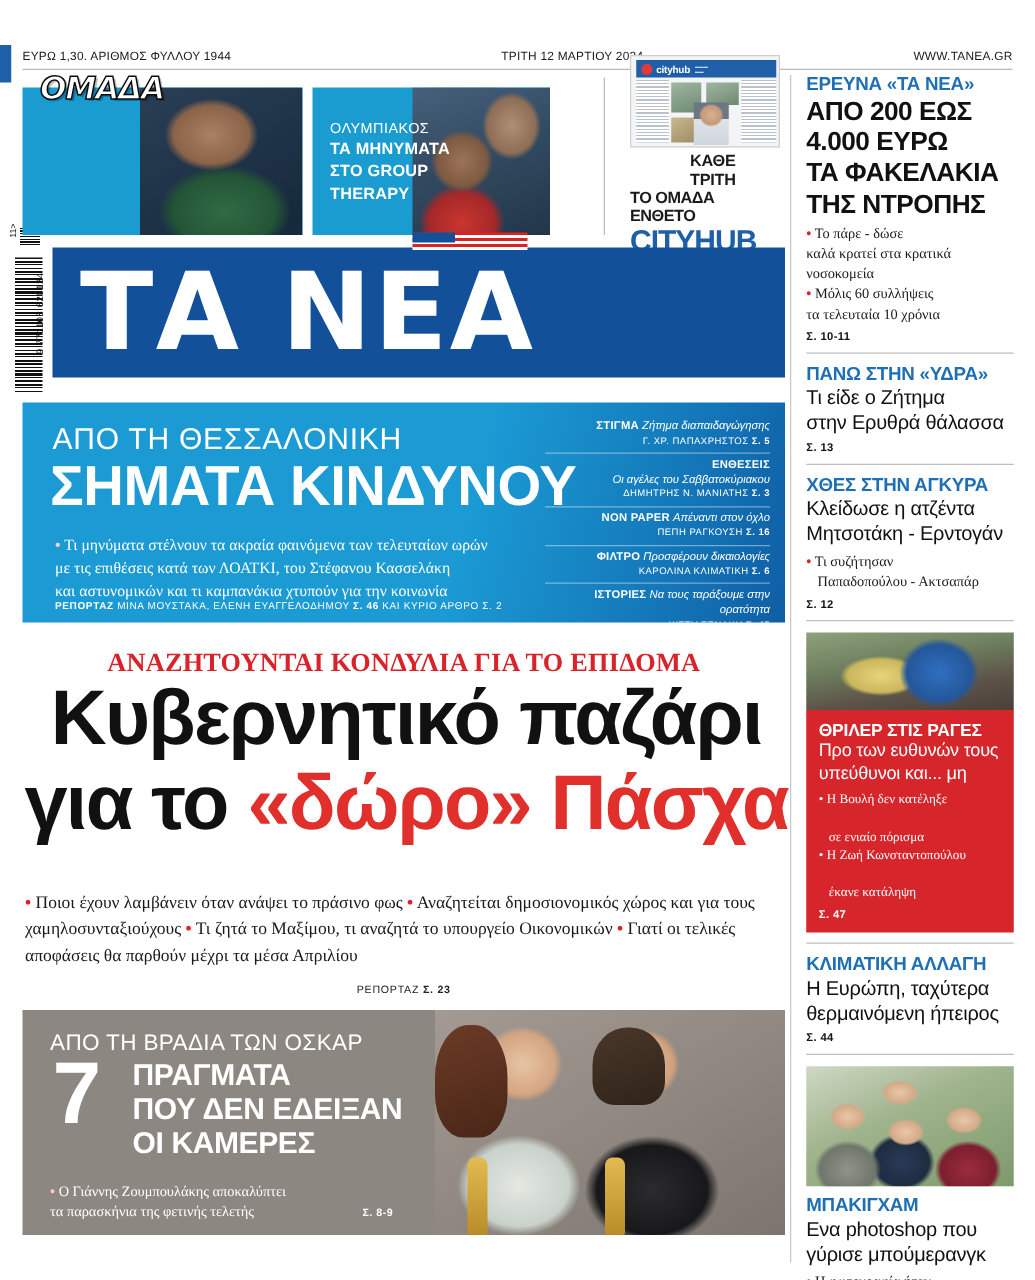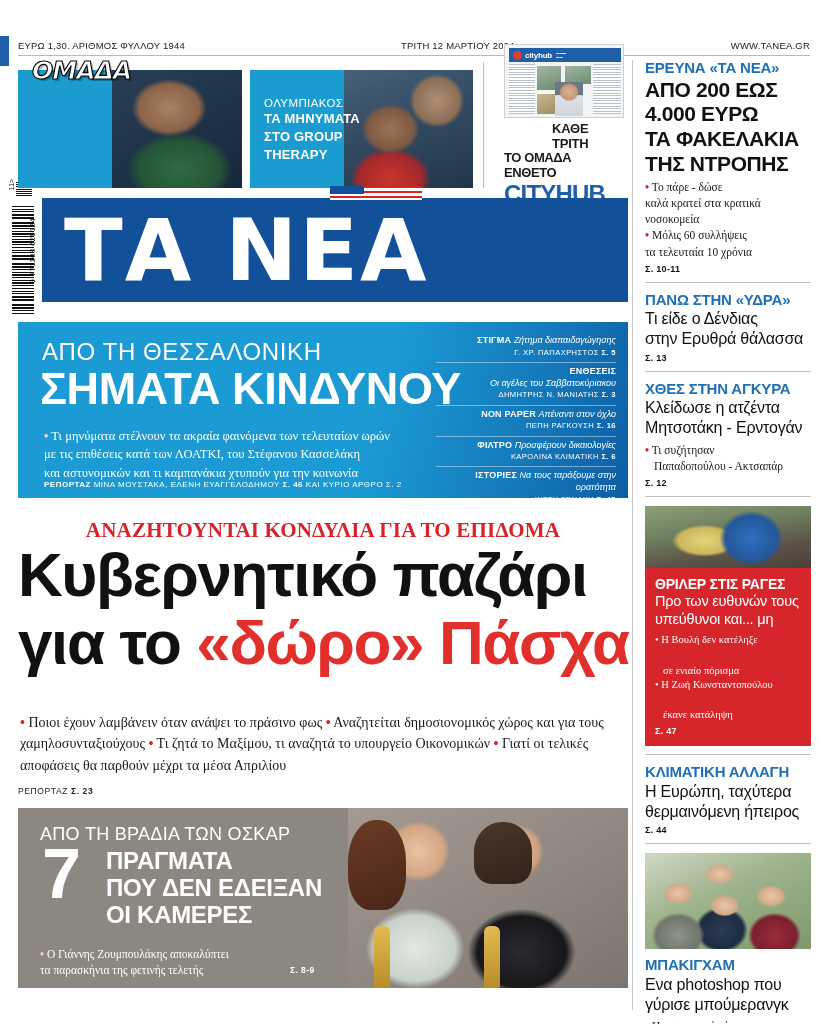--- a/index.html
+++ b/index.html
@@ -63,21 +63,21 @@
     color: #ffffff; letter-spacing: -1px;
     -webkit-text-stroke: 1.2px #0a0a0a;
     text-shadow: 2px 2px 0 rgba(0,0,0,.25);
     font-family: "DejaVu Sans", sans-serif;
   }
   .sport-card {
     position: absolute; top: 10px; height: 118px; overflow: hidden;
     background: #1a9cd0;
   }
   .sport-card.a { left: 0px;   width: 224px; }
-  .sport-card.b { left: 232px; width: 223px; }
+  .sport-card.b { left: 232px; width: 190px; }
   .sport-photo {
     position: absolute; right: 0; top: 0; height: 100%; width: 58%;
   }
   .sport-photo.a {
     background:
       radial-gradient(ellipse 40% 34% at 44% 32%, #a98264 0%, #8a6349 58%, rgba(138,99,73,0) 72%),
       radial-gradient(ellipse 52% 40% at 52% 84%, #2f6b45 0%, #245536 60%, rgba(36,85,54,0) 78%),
       linear-gradient(150deg, #2a3f55 0%, #20344a 45%, #16283a 100%);
   }
   .sport-photo.b {
@@ -186,37 +186,37 @@
   .idx-l2 { font-size: 7.6px; letter-spacing: .4px; line-height: 1.35; margin-top: 1px; }
   .idx-l2 b { font-weight: 800; }
 
   
   .kicker-red {
     position: absolute; left: 18px; top: 518px; width: 610px; text-align: center;
     color: #d8232a; font-size: 21px; font-weight: 700; letter-spacing: .2px;
     font-family: "Liberation Serif", serif;
   }
   .mainhead {
-    position: absolute; left: 18px; top: 543px; width: 614px;
+    position: absolute; left: 18px; top: 543px; width: 614px; text-align: center;
   }
   .mh-line {
     font-size: 62px; font-weight: 800; line-height: 1.03; letter-spacing: -1.4px;
     color: #111111; white-space: nowrap;
   }
   .mh-line.l2 { margin-top: 4px; }
   .mh-red { color: #e1302c; }
 
   .subbullets {
     position: absolute; left: 20px; top: 712px; width: 606px;
     font-family: "Liberation Serif", serif;
     font-size: 14px; line-height: 1.52; color: #1a1a1a;
   }
   .subbullets .b { color: #d8232a; font-weight: 700; }
   .rep-line {
-    position: absolute; left: 18px; top: 786px; width: 610px; 
+    position: absolute; left: 18px; top: 786px; width: 610px; text-align: center;
     font-size: 8.5px; color: #222; letter-spacing: .6px;
   }
   .rep-line b { font-weight: 800; }
 
   
   .oscars {
     position: absolute; left: 18px; top: 808px; width: 610px; height: 180px;
     background: #8d8781; overflow: hidden;
   }
   .osc-photo {
@@ -526,21 +526,21 @@
         <span>Μόλις 60 συλλήψεις</span><br>
         <span>τα τελευταία 10 χρόνια</span>
       </div>
       <div class="sb-page">Σ. 10-11</div>
     </div>
 
     <div class="sb-hr"></div>
 
     <div class="sb-block">
       <div class="sb-kicker">ΠΑΝΩ ΣΤΗΝ «ΥΔΡΑ»</div>
-      <div class="sb-head">Τι είδε ο Δένδιας</div>
+      <div class="sb-head">Τι είδε ο Ζήτημα</div>
       <div class="sb-head">στην Ερυθρά θάλασσα</div>
       <div class="sb-page">Σ. 13</div>
     </div>
 
     <div class="sb-hr"></div>
 
     <div class="sb-block">
       <div class="sb-kicker">ΧΘΕΣ ΣΤΗΝ ΑΓΚΥΡΑ</div>
       <div class="sb-head">Κλείδωσε η ατζέντα</div>
       <div class="sb-head">Μητσοτάκη - Ερντογάν</div>

